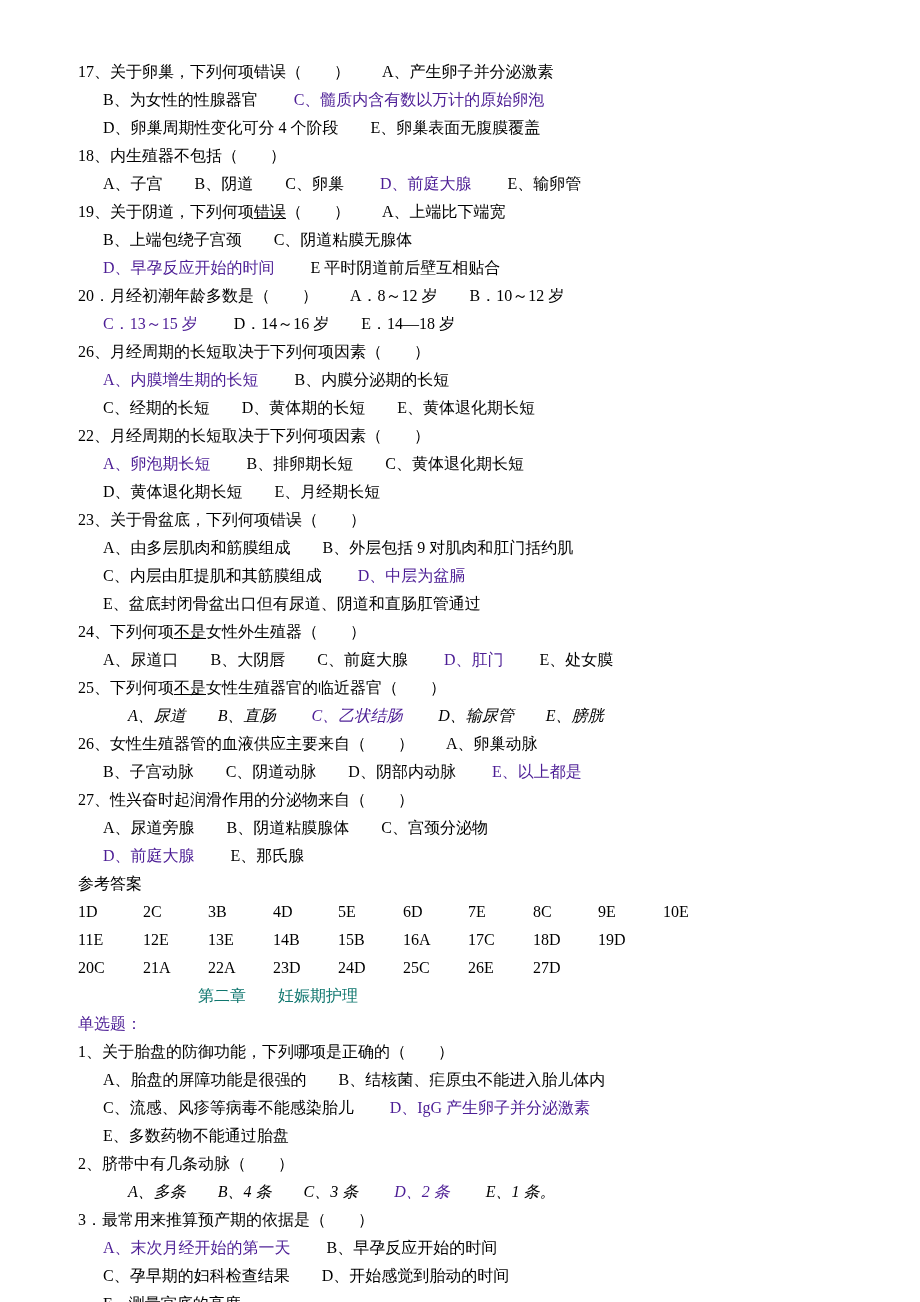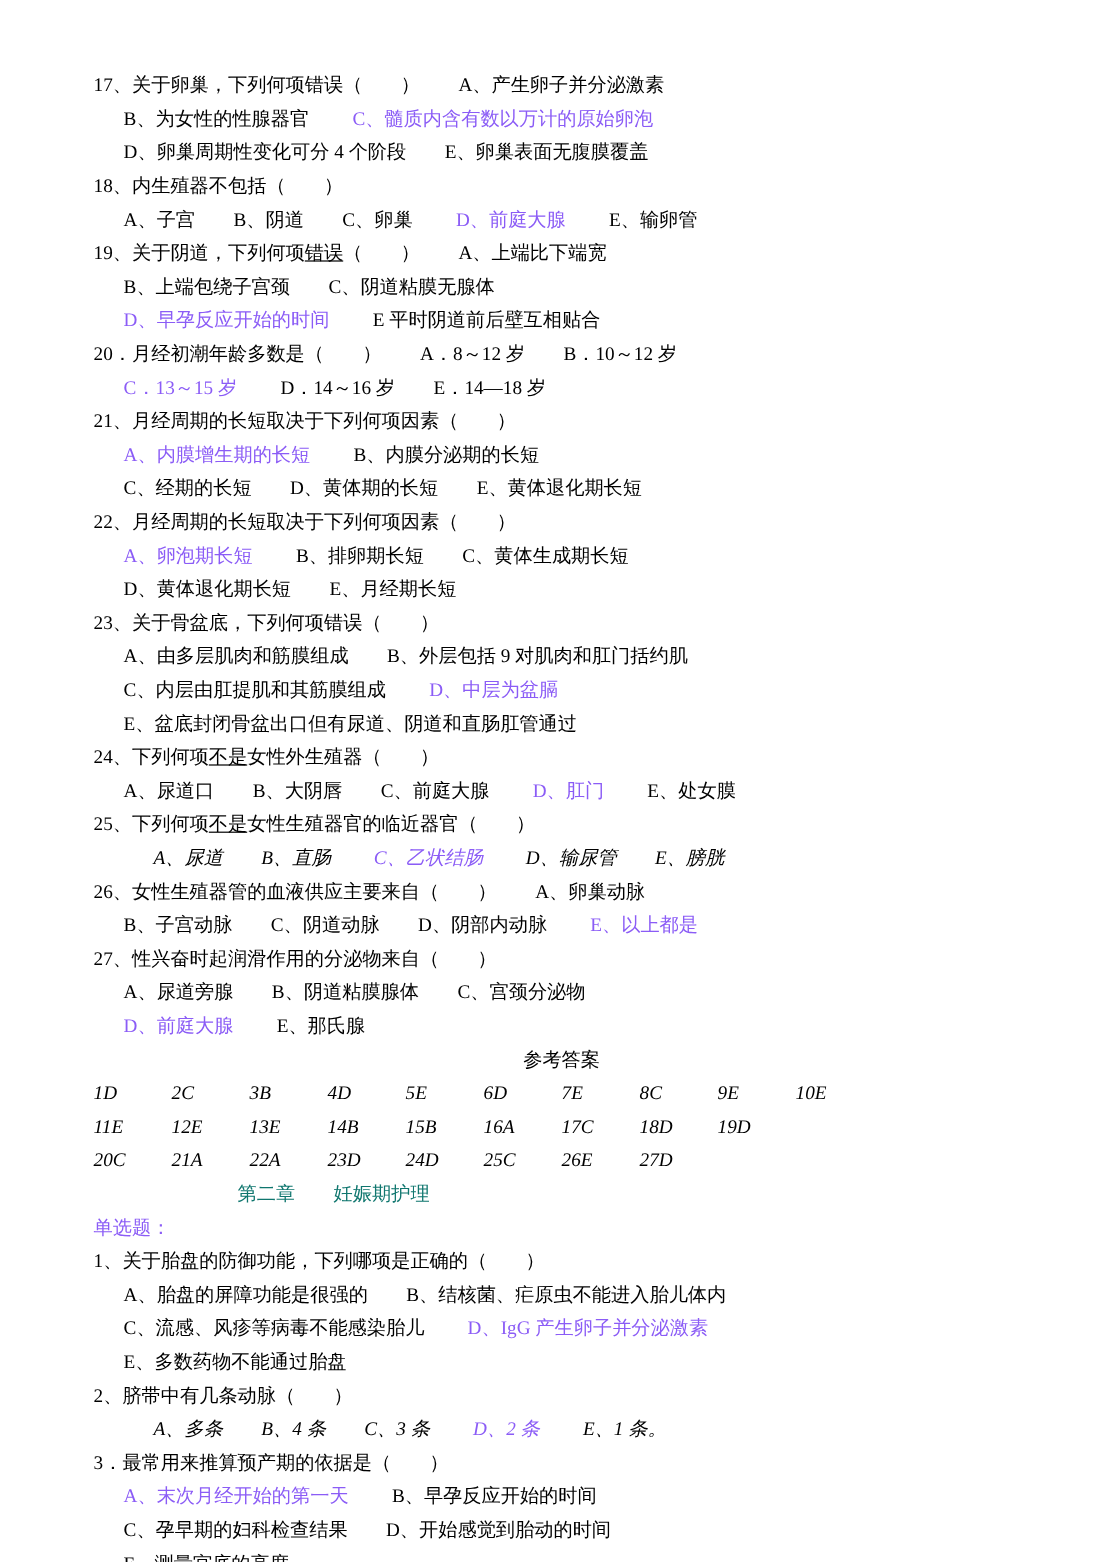--- a/index.html
+++ b/index.html
@@ -7,26 +7,26 @@
     font-size: 16px;
     line-height: 1.75;
     padding: 50px 70px;
     width: 780px;
     color: #000;
     background: #fff;
   }
   .line { white-space: nowrap; }
   .indent1 { padding-left: 25px; }
   .indent2 { padding-left: 50px; font-style: italic; }
-  .ans { color: #8b5cf6; }
+  .ans { color: #4c1d95; }
   .purple { color: #0f766e; }
   .underline { text-decoration: underline; }
-  .center { text-align: center; }
+  .center { text-align: left; }
   .answers-row { display: flex; }
-  .answers-row > span { width: 65px; font-style: italic; }
+  .answers-row > span { width: 65px; }
   .chapter-title { padding-left: 120px; }
 </style>
 </head>
 <body>
 
 <div class="line">17、关于卵巢，下列何项错误（　　）　　A、产生卵子并分泌激素</div>
 <div class="line indent1">
   <span>B、为女性的性腺器官</span>　　
   <span class="ans">C、髓质内含有数以万计的原始卵泡</span>
 </div>
@@ -47,31 +47,31 @@
   <span class="ans">D、早孕反应开始的时间</span>
   <span>　　E 平时阴道前后壁互相贴合</span>
 </div>
 
 <div class="line">20．月经初潮年龄多数是（　　）　　A．8～12 岁　　B．10～12 岁</div>
 <div class="line indent1">
   <span class="ans">C．13～15 岁</span>
   <span>　　D．14～16 岁　　E．14—18 岁</span>
 </div>
 
-<div class="line">21、月经周期的长短取决于下列何项因素（　　）</div>
+<div class="line">26、月经周期的长短取决于下列何项因素（　　）</div>
 <div class="line indent1">
   <span class="ans">A、内膜增生期的长短</span>
   <span>　　B、内膜分泌期的长短</span>
 </div>
 <div class="line indent1">C、经期的长短　　D、黄体期的长短　　E、黄体退化期长短</div>
 
 <div class="line">22、月经周期的长短取决于下列何项因素（　　）</div>
 <div class="line indent1">
   <span class="ans">A、卵泡期长短</span>
-  <span>　　B、排卵期长短　　C、黄体生成期长短</span>
+  <span>　　B、排卵期长短　　C、黄体退化期长短</span>
 </div>
 <div class="line indent1">D、黄体退化期长短　　E、月经期长短</div>
 
 <div class="line">23、关于骨盆底，下列何项错误（　　）</div>
 <div class="line indent1">A、由多层肌肉和筋膜组成　　B、外层包括 9 对肌肉和肛门括约肌</div>
 <div class="line indent1">
   <span>C、内层由肛提肌和其筋膜组成　　</span>
   <span class="ans">D、中层为盆膈</span>
 </div>
 <div class="line indent1">E、盆底封闭骨盆出口但有尿道、阴道和直肠肛管通过</div>

